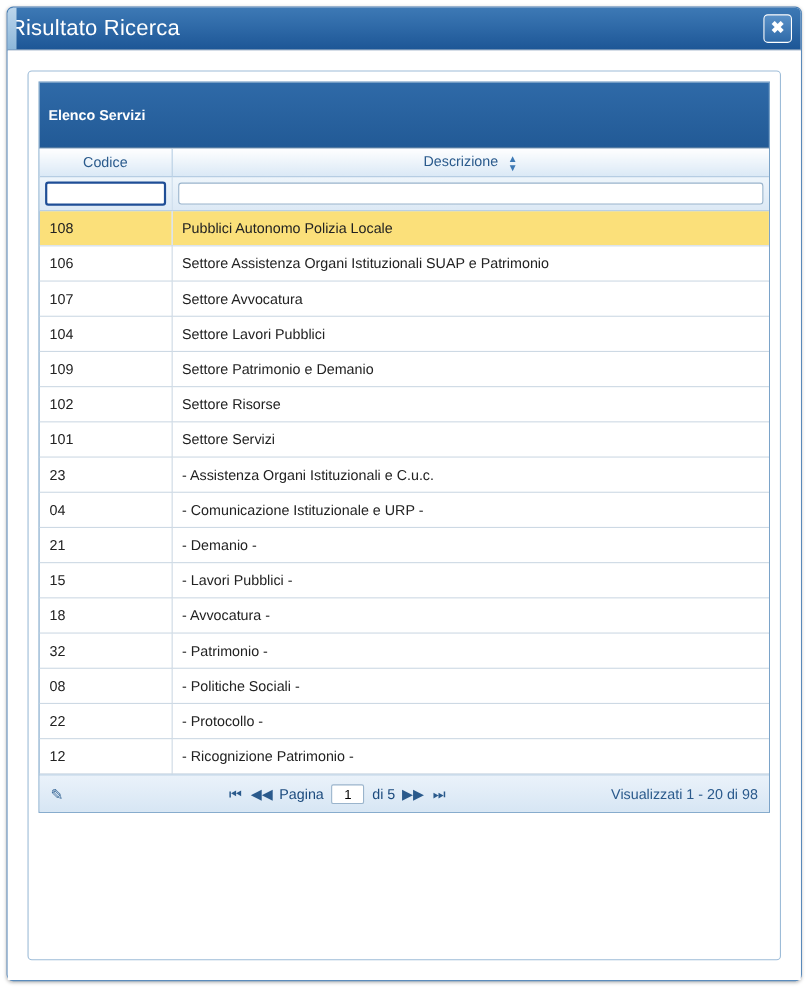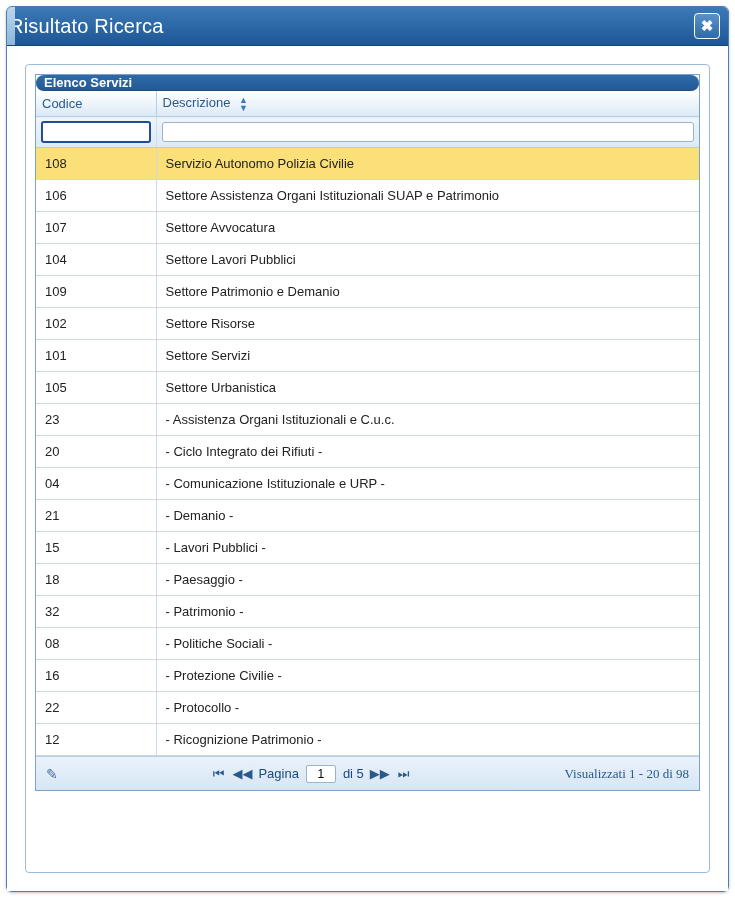--- a/index.html
+++ b/index.html
@@ -94,39 +94,38 @@
   .grid {
     border: 1px solid #7ba3c8;
     box-sizing: border-box;
   }
 
   .grid-header {
     background: linear-gradient(to bottom, #2f6aa8 0%, #225a96 100%);
     color: #ffffff;
     font-weight: bold;
     font-size: 13px;
-    padding: 0 8px;
+    padding: 22px 8px;
     border-bottom: 1px solid #1c4c80;
-    border-radius: 14px;
   }
 
   table.data {
     width: 100%;
     border-collapse: collapse;
     table-layout: fixed;
   }
   table.data th {
     background: linear-gradient(to bottom, #ffffff 0%, #dbe9f6 100%);
     color: #2a5a8c;
     font-weight: normal;
     font-size: 13px;
     height: 25px;
     border-right: 1px solid #b6cde3;
     border-bottom: 1px solid #b6cde3;
-    text-align: left;
+    text-align: center;
     padding: 0 6px;
   }
   table.data th:last-child { border-right: none; }
 
   .sort-arrows {
     display: inline-block;
     margin-left: 5px;
     line-height: 8px;
     font-size: 9px;
     color: #3d79b5;
@@ -218,21 +217,20 @@
     font-family: "Liberation Sans", sans-serif;
     font-size: 12px;
     text-align: center;
     margin: 0 3px;
   }
   .pager-label { color: #1b4a7d; }
   .pager-right {
     color: #2a5a8c;
     font-size: 13px;
     white-space: nowrap;
-    font-family: Liberation Serif, serif;
   }
 </style>
 </head>
 <body>
 
 <div class="dialog">
 
   <div class="titlebar">
     <div class="titlebar-accent"></div>
     <div class="title-text">Risultato Ricerca</div>
@@ -266,21 +264,21 @@
                 <input class="filter-input focused" type="text" value="" style="">
               </td>
               <td>
                 <input class="filter-input" type="text" value="" style="">
               </td>
             </tr>
           </thead>
           <tbody>
             <tr class="selected">
               <td class="cell">108</td>
-              <td class="cell">Servizio Autonomo Polizia Civilie</td>
+              <td class="cell">Pubblici Autonomo Polizia Locale</td>
             </tr>
             <tr>
               <td class="cell">106</td>
               <td class="cell">Settore Assistenza Organi Istituzionali SUAP e Patrimonio</td>
             </tr>
             <tr>
               <td class="cell">107</td>
               <td class="cell">Settore Avvocatura</td>
             </tr>
             <tr>
@@ -293,58 +291,46 @@
             </tr>
             <tr>
               <td class="cell">102</td>
               <td class="cell">Settore Risorse</td>
             </tr>
             <tr>
               <td class="cell">101</td>
               <td class="cell">Settore Servizi</td>
             </tr>
             <tr>
-              <td class="cell">105</td>
-              <td class="cell">Settore Urbanistica</td>
-            </tr>
-            <tr>
               <td class="cell">23</td>
               <td class="cell">- Assistenza Organi Istituzionali e C.u.c.</td>
             </tr>
             <tr>
-              <td class="cell">20</td>
-              <td class="cell">- Ciclo Integrato dei Rifiuti -</td>
-            </tr>
-            <tr>
               <td class="cell">04</td>
               <td class="cell">- Comunicazione Istituzionale e URP -</td>
             </tr>
             <tr>
               <td class="cell">21</td>
               <td class="cell">- Demanio -</td>
             </tr>
             <tr>
               <td class="cell">15</td>
               <td class="cell">- Lavori Pubblici -</td>
             </tr>
             <tr>
               <td class="cell">18</td>
-              <td class="cell">- Paesaggio -</td>
+              <td class="cell">- Avvocatura -</td>
             </tr>
             <tr>
               <td class="cell">32</td>
               <td class="cell">- Patrimonio -</td>
             </tr>
             <tr>
               <td class="cell">08</td>
               <td class="cell">- Politiche Sociali -</td>
-            </tr>
-            <tr>
-              <td class="cell">16</td>
-              <td class="cell">- Protezione Civilie -</td>
             </tr>
             <tr>
               <td class="cell">22</td>
               <td class="cell">- Protocollo -</td>
             </tr>
             <tr>
               <td class="cell">12</td>
               <td class="cell">- Ricognizione Patrimonio -</td>
             </tr>
           </tbody>

